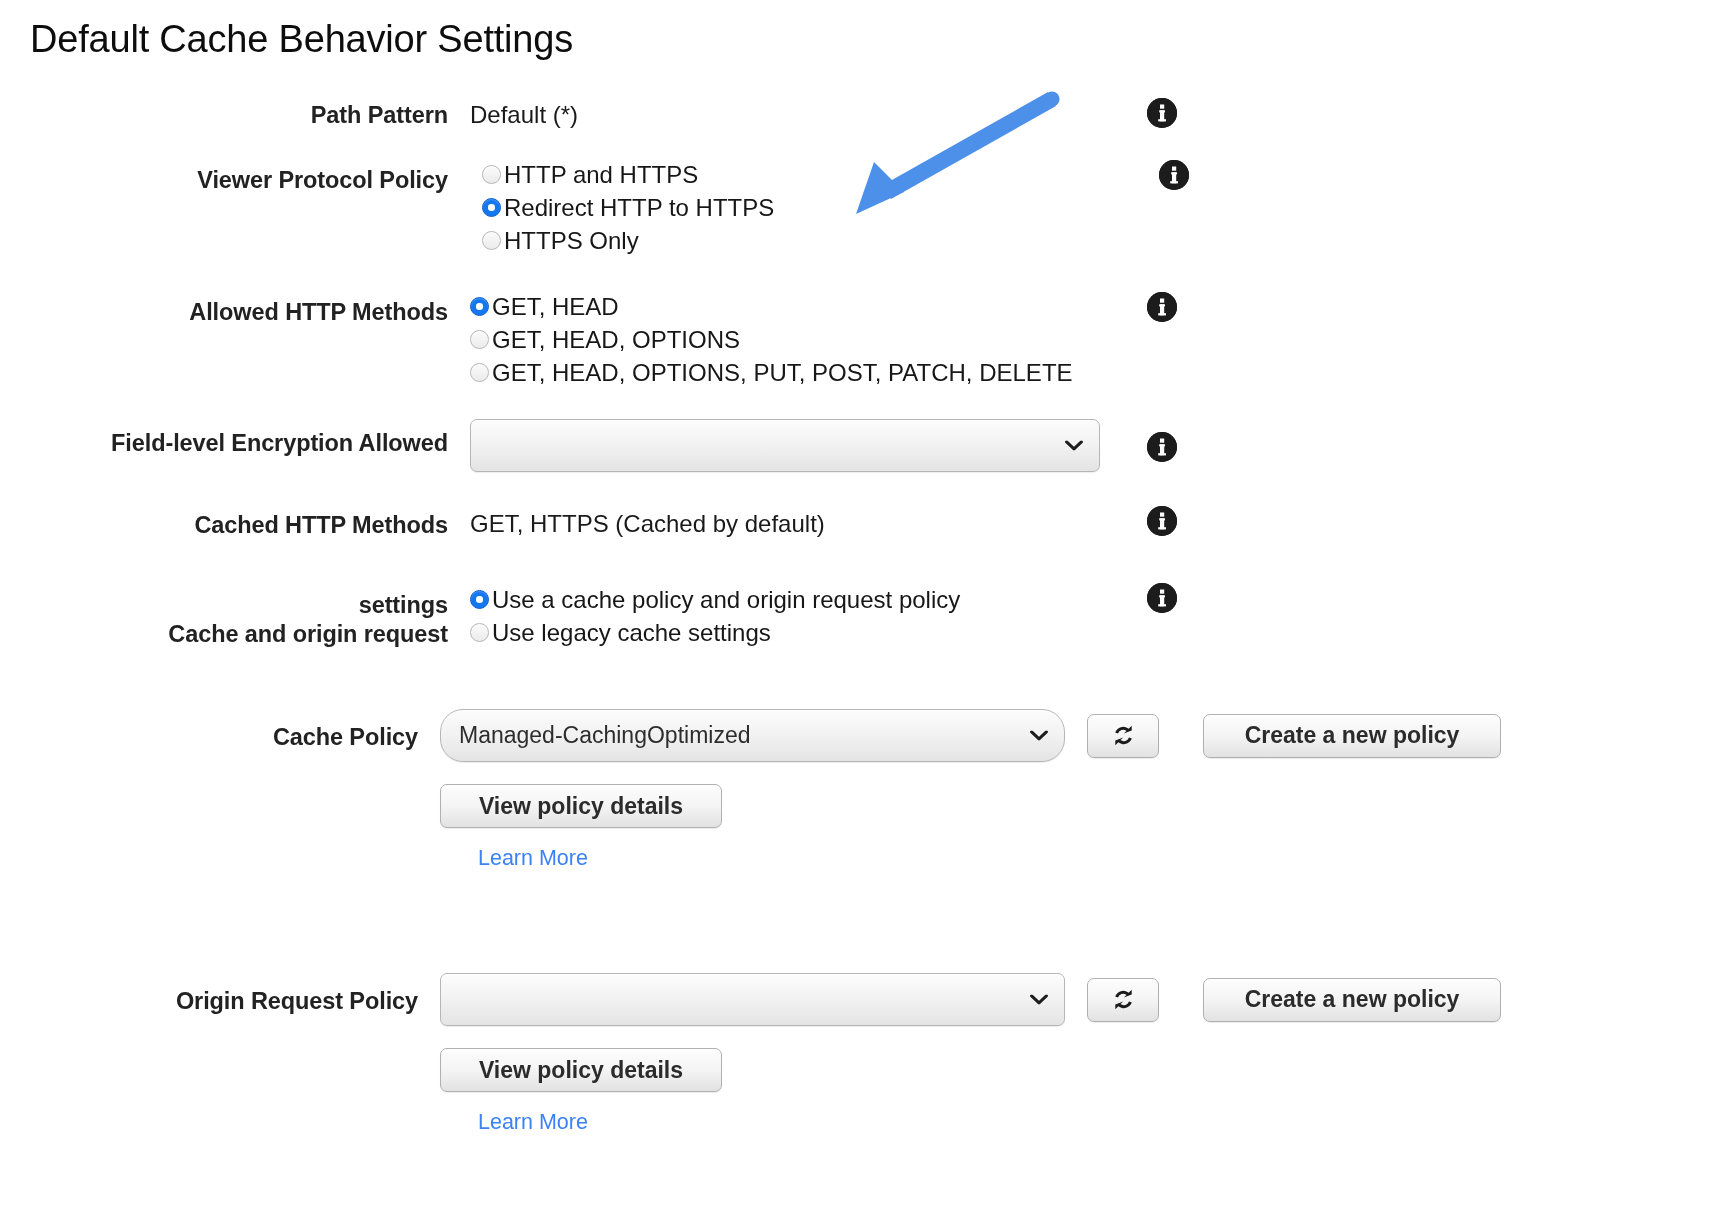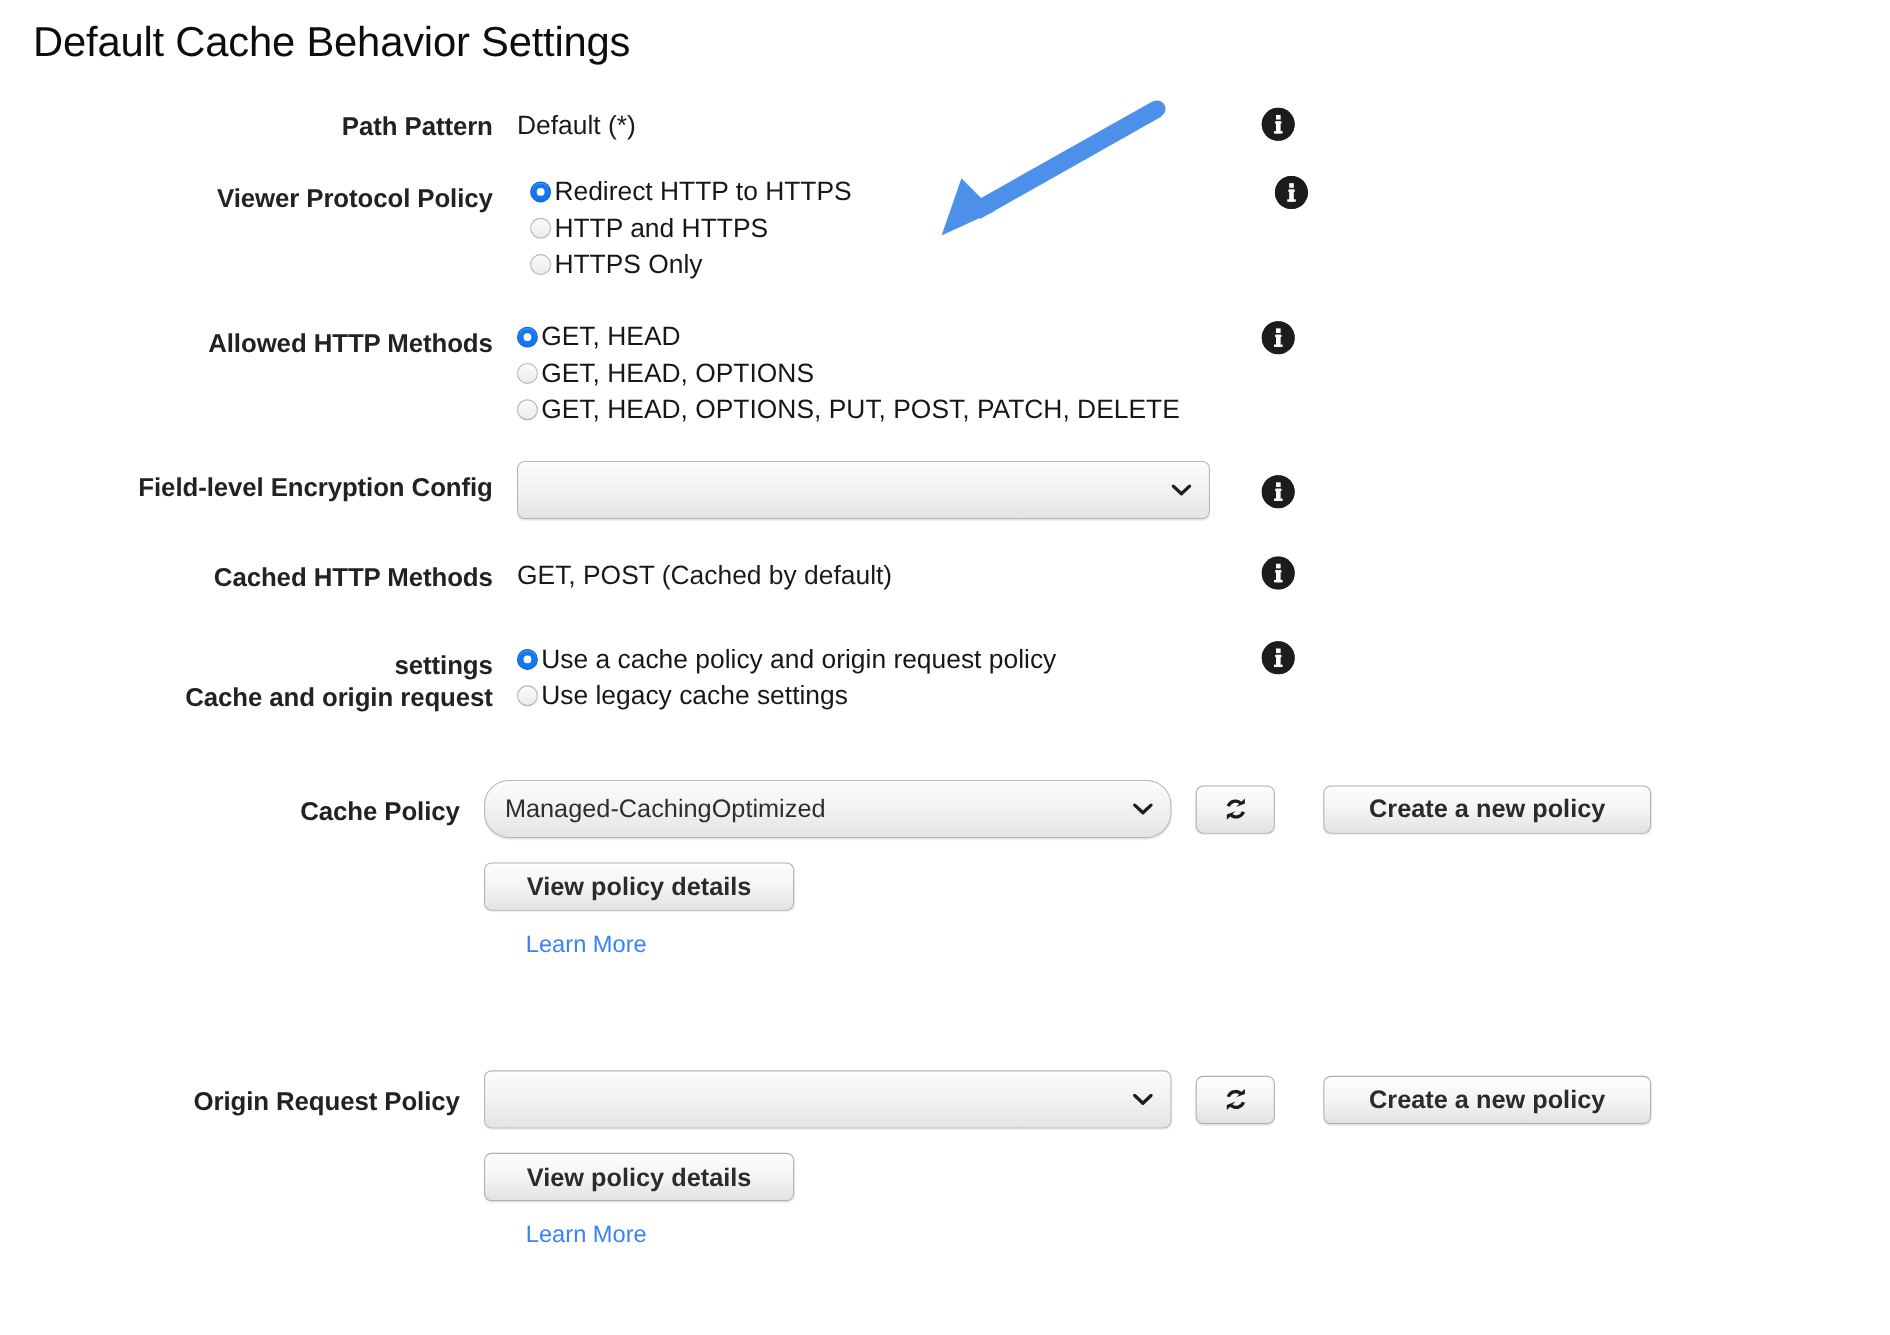--- a/index.html
+++ b/index.html
@@ -212,29 +212,29 @@
         </svg>
       </span>
     </div>
   </div>
 
   <div class="row" style="height:132px;gap:12px;">
     <div class="label-col" style="padding-top:8px;">Viewer Protocol Policy</div>
     <div class="field-col">
       <div class="radio-group">
         <label class="radio-line">
+          <span class="radio"></span>
+          <span class="radio-label">HTTP and HTTPS</span>
+        </label>
+        <label class="radio-line">
           <span class="radio checked"></span>
           <span class="radio-label">Redirect HTTP to HTTPS</span>
         </label>
         <label class="radio-line">
           <span class="radio"></span>
-          <span class="radio-label">HTTP and HTTPS</span>
-        </label>
-        <label class="radio-line">
-          <span class="radio"></span>
           <span class="radio-label">HTTPS Only</span>
         </label>
       </div>
       <span class="info-icon" style="left:677px; top:2px;">
         <svg width="30" height="30" viewBox="0 0 30 30" aria-hidden="true">
           <circle cx="15" cy="15" r="15" fill="#1c1c1c"></circle>
           <rect x="13" y="6.5" width="4.2" height="4.2" fill="#ffffff"></rect>
           <rect x="12.2" y="12.3" width="5.8" height="2.1" fill="#ffffff"></rect>
           <rect x="13" y="12.3" width="4.2" height="11" fill="#ffffff"></rect>
           <rect x="11.2" y="21.2" width="7.8" height="2.2" fill="#ffffff"></rect>
@@ -266,21 +266,21 @@
           <rect x="13" y="6.5" width="4.2" height="4.2" fill="#ffffff"></rect>
           <rect x="12.2" y="12.3" width="5.8" height="2.1" fill="#ffffff"></rect>
           <rect x="13" y="12.3" width="4.2" height="11" fill="#ffffff"></rect>
           <rect x="11.2" y="21.2" width="7.8" height="2.2" fill="#ffffff"></rect>
         </svg>
       </span>
     </div>
   </div>
 
   <div class="row" style="height:92px;">
-    <div class="label-col" style="padding-top:15px;">Field-level Encryption Config</div>
+    <div class="label-col" style="padding-top:15px;">Field-level Encryption Allowed</div>
     <div class="field-col">
       <div class="select-box" style="width:630px; margin-top:5px;">
         <span></span>
         <span class="caret">
           <svg width="18" height="11" viewBox="0 0 18 11" aria-hidden="true">
             <path d="M1.6 1.4 L9 8.4 L16.4 1.4" fill="none" stroke="#1d1d1d" stroke-width="3" stroke-linecap="round" stroke-linejoin="round"></path>
           </svg>
         </span>
       </div>
       <span class="info-icon" style="left:677px; top:18px;">
@@ -291,21 +291,21 @@
           <rect x="13" y="12.3" width="4.2" height="11" fill="#ffffff"></rect>
           <rect x="11.2" y="21.2" width="7.8" height="2.2" fill="#ffffff"></rect>
         </svg>
       </span>
     </div>
   </div>
 
   <div class="row" style="height:77px;">
     <div class="label-col" style="padding-top:5px;">Cached HTTP Methods</div>
     <div class="field-col">
-      <div class="value-text" style="padding-top:4px;">GET, POST (Cached by default)</div>
+      <div class="value-text" style="padding-top:4px;">GET, HTTPS (Cached by default)</div>
       <span class="info-icon" style="left:677px; top:0px;">
         <svg width="30" height="30" viewBox="0 0 30 30" aria-hidden="true">
           <circle cx="15" cy="15" r="15" fill="#1c1c1c"></circle>
           <rect x="13" y="6.5" width="4.2" height="4.2" fill="#ffffff"></rect>
           <rect x="12.2" y="12.3" width="5.8" height="2.1" fill="#ffffff"></rect>
           <rect x="13" y="12.3" width="4.2" height="11" fill="#ffffff"></rect>
           <rect x="11.2" y="21.2" width="7.8" height="2.2" fill="#ffffff"></rect>
         </svg>
       </span>
     </div>

